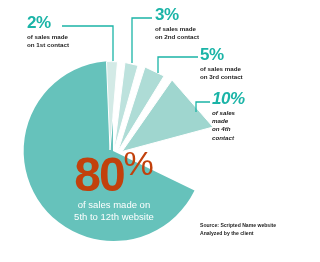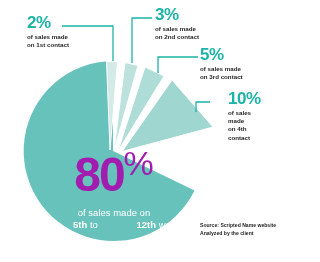--- a/index.html
+++ b/index.html
@@ -45,57 +45,57 @@
     white-space: nowrap;
   }
   .callout.narrow .desc {
     white-space: normal;
     width: 40px;
   }
 
   #callout-2 { left: 27px;  top: 14px;  }
   #callout-3 { left: 155px; top: 6px;   }
   #callout-5 { left: 200px; top: 46px;  }
-  #callout-10{ left: 228px; top: 90px;  }
+  #callout-10{ left: 212px; top: 90px; font-style: italic;  }
 
   
   #center-block {
     position: absolute;
     left: 28px;
     top: 148px;
     width: 172px;
     text-align: center;
     z-index: 6;
     pointer-events: none;
   }
   #center-pct {
     font-size: 48px;
     font-weight: bold;
-    color: #a21caf;
+    color: #c2410c;
     line-height: 0.92;
     letter-spacing: -2px;
   }
   #center-pct .sym {
     font-weight: 300;
     font-size: 34px;
     vertical-align: 16px;
     letter-spacing: 0;
   }
   #center-sub1 {
     font-size: 9.5px;
     color: #ffffff;
-    margin-top: 10px;
+    margin-top: 2px;
     line-height: 1.25;
   }
   #center-sub2 {
     font-size: 9.5px;
     color: #ffffff;
     line-height: 1.25;
   }
-  #center-sub2 b { font-weight: bold; margin-left: 36px; }
+  #center-sub2 b { font-weight: normal; }
 
   
   #source-note {
     position: absolute;
     left: 200px;
     top: 222px;
     width: 98px;
     font-size: 5.1px;
     font-weight: bold;
     color: #1d1d1d;

